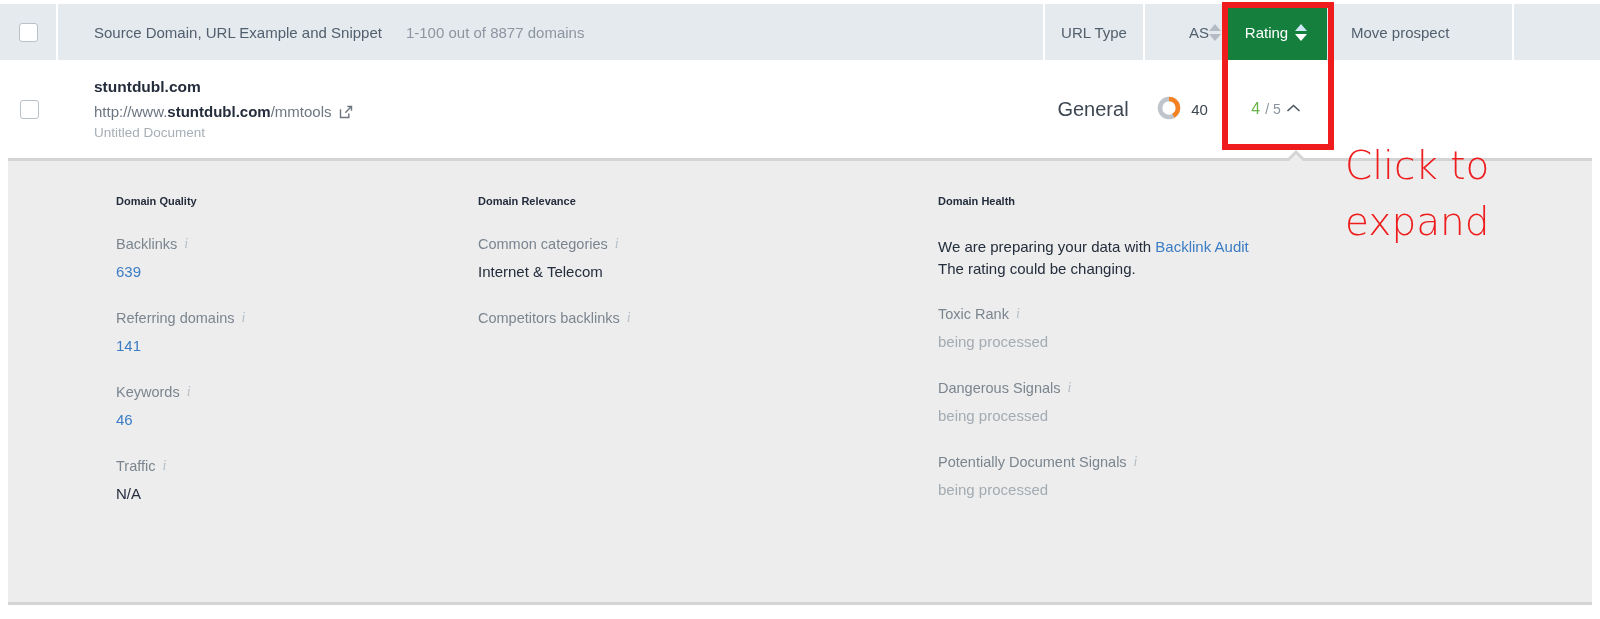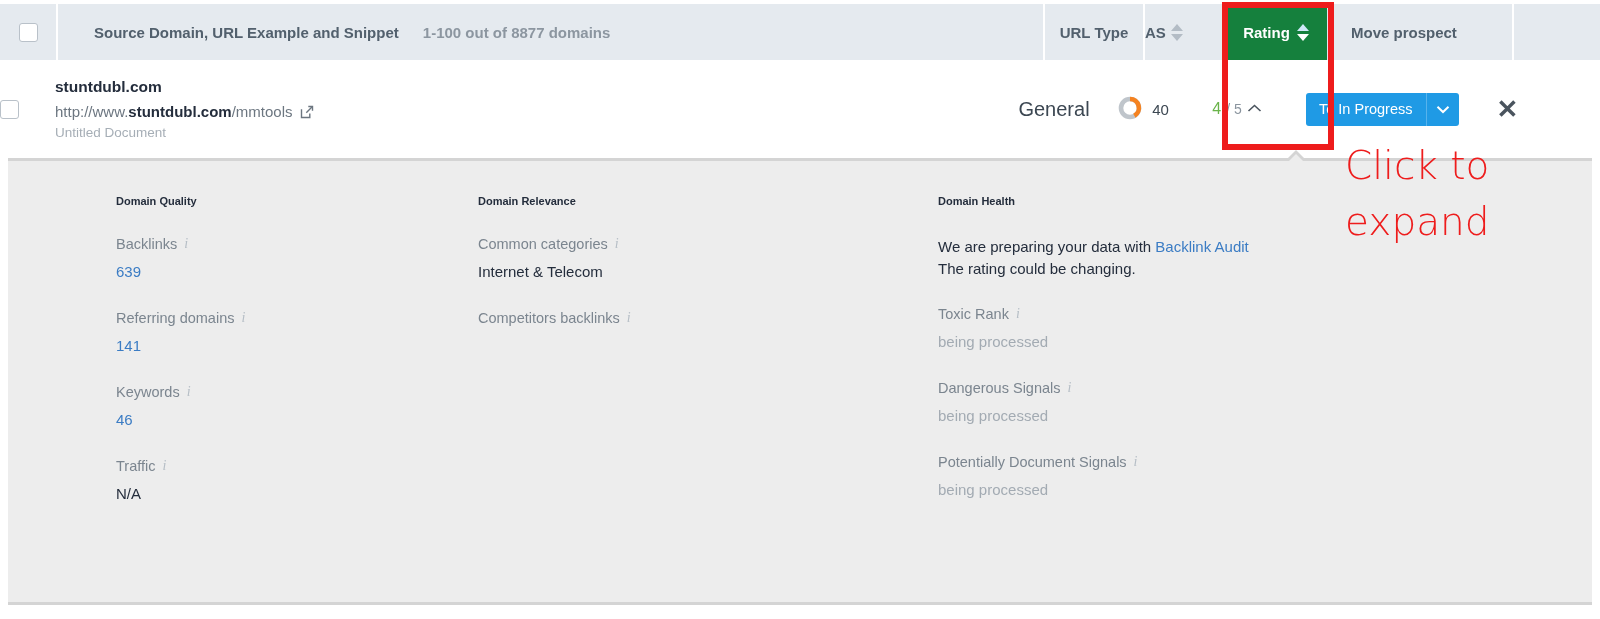--- a/index.html
+++ b/index.html
@@ -18,21 +18,20 @@
 
   
   .table-header {
     position: absolute;
     left: 0;
     top: 4px;
     width: 1600px;
     height: 56px;
     display: flex;
     align-items: stretch;
-    font-weight: bold;
   }
   .th {
     background: #e5eaef;
     display: flex;
     align-items: center;
     font-size: 15px;
     color: #52606d;
     box-sizing: border-box;
   }
   .th-check {
@@ -47,22 +46,22 @@
   }
   .th-source .main-label { color: #52606d; }
   .th-source .sub-label { color: #8c96a0; }
   .th-urltype {
     flex: 0 0 100px;
     justify-content: center;
     border-left: 2px solid #ffffff;
   }
   .th-as {
     flex: 0 0 78px;
-    justify-content: flex-start;
-    gap: 5px;
+    justify-content: flex-end;
+    gap: 0;
     border-left: 2px solid #ffffff;
   }
   .th-rating-cell {
     flex: 0 0 110px;
     position: relative;
     background: #e5eaef;
   }
   .rating-btn {
     position: absolute;
     left: 4px;
@@ -396,31 +395,20 @@
   <div class="cell-rating">
     <span class="rate-num">4</span>
     <span class="rate-den">/ 5</span>
     <span>
       <svg width="15" height="11" viewBox="0 0 15 11">
           <path d="M1.5 8 L7.5 2.5 L13.5 8" fill="none" stroke="#4a545e" stroke-width="1.6"></path>
         </svg>
     </span>
   </div>
 
-  <div class="cell-actions">
-    <div class="split-btn">
-      <div class="split-main">To In Progress</div>
-      <div class="split-arrow">
-        <svg width="14" height="9" viewBox="0 0 14 9">
-            <path d="M1.5 1.8 L7 7 L12.5 1.8" fill="none" stroke="#ffffff" stroke-width="2"></path>
-          </svg>
-      </div>
-    </div>
-    <div class="close-x">✕</div>
-  </div>
 </div>
 
 <div class="detail-panel">
   <div class="notch"></div>
   <div class="notch-in"></div>
 
   <div class="cols">
 
     <div class="col col-1">
       <div class="sec-title">Domain Quality</div>

